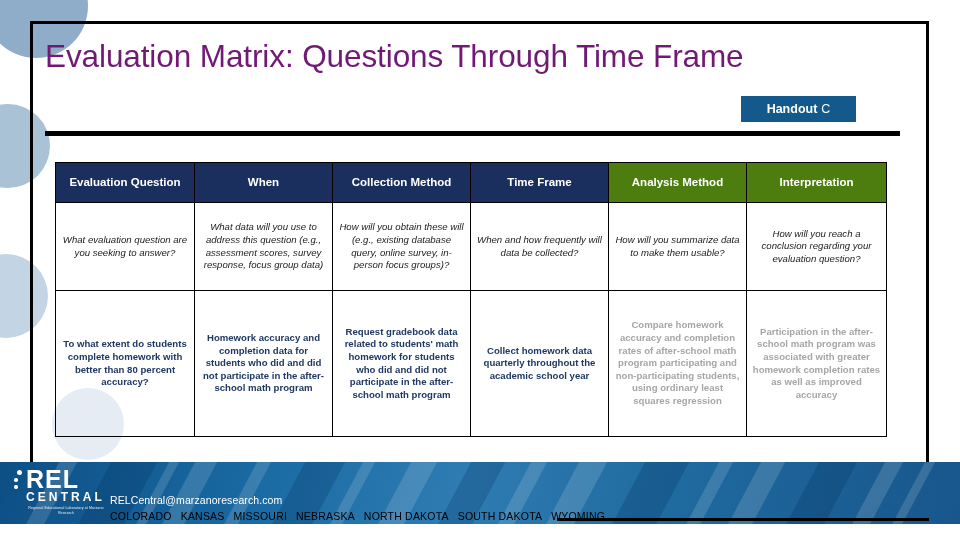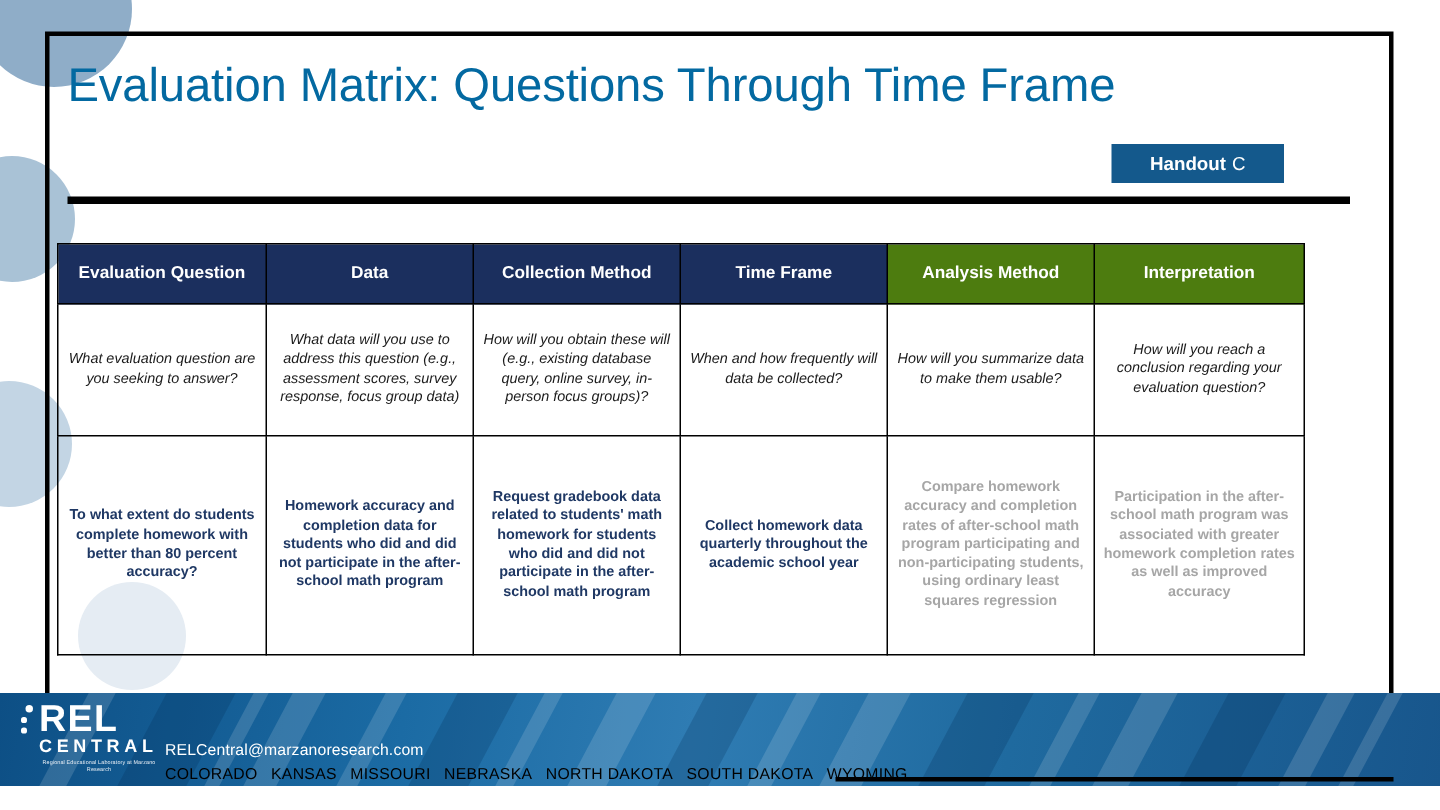--- a/index.html
+++ b/index.html
@@ -74,21 +74,21 @@
   
   #title-block {
     position: absolute;
     left: 45px;
     top: 36px;
     width: 800px;
   }
   #page-title {
     font-size: 31.5px;
     line-height: 40px;
-    color: #0369a1;
+    color: #701a75;
     font-weight: 400;
     letter-spacing: -0.1px;
     margin: 0;
     font-family: "Liberation Sans", sans-serif;
   }
   #title-rule {
     position: absolute;
     left: 45px;
     top: 131px;
     width: 855px;
@@ -110,21 +110,21 @@
     align-items: center;
     justify-content: center;
     gap: 4px;
   }
   #handout-badge .hb-strong { font-weight: 700; }
   #handout-badge .hb-light  { font-weight: 400; }
 
   
   #matrix-table {
     position: absolute;
-    left: 38px;
+    left: 55px;
     top: 162px;
     width: 831px;
     border-collapse: collapse;
     table-layout: fixed;
   }
   #matrix-table th,
   #matrix-table td {
     border: 1.5px solid #000000;
     vertical-align: middle;
     text-align: center;
@@ -280,21 +280,21 @@
       <col style="width:139px">
         <col style="width:138px">
         <col style="width:138px">
       <col style="width:138px">
         <col style="width:138px">
         <col style="width:140px">
     </colgroup>
     <thead>
       <tr>
         <th class="th-navy">Evaluation Question</th>
-        <th class="th-navy">Data</th>
+        <th class="th-navy">When</th>
         <th class="th-navy">Collection Method</th>
         <th class="th-navy">Time Frame</th>
         <th class="th-gray">Analysis Method</th>
         <th class="th-gray">Interpretation</th>
       </tr>
     </thead>
     <tbody>
       <tr id="row-prompts">
         <td>What evaluation question are you seeking to answer?</td>
         <td>What data will you use to address this question (e.g., assessment scores, survey response, focus group data)</td>

